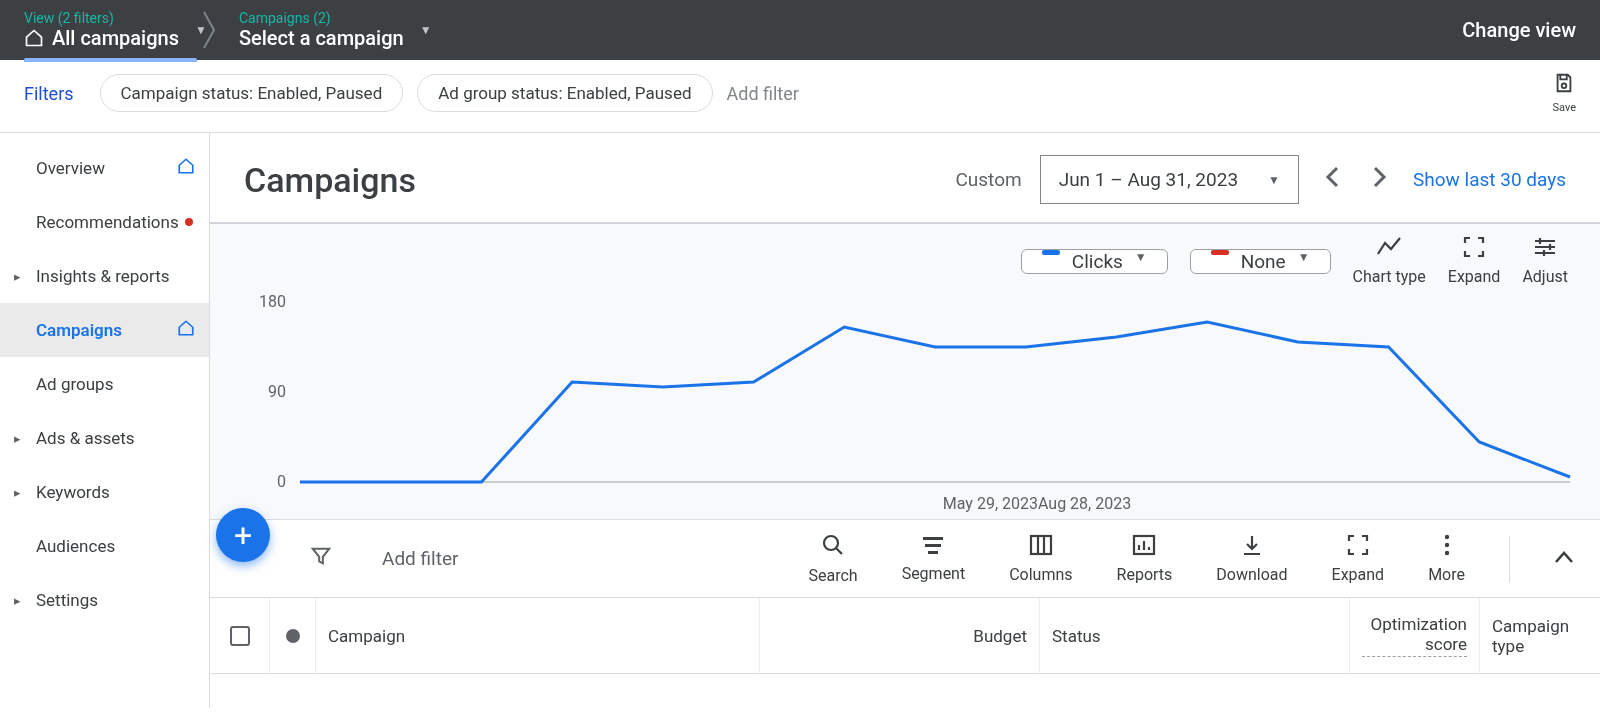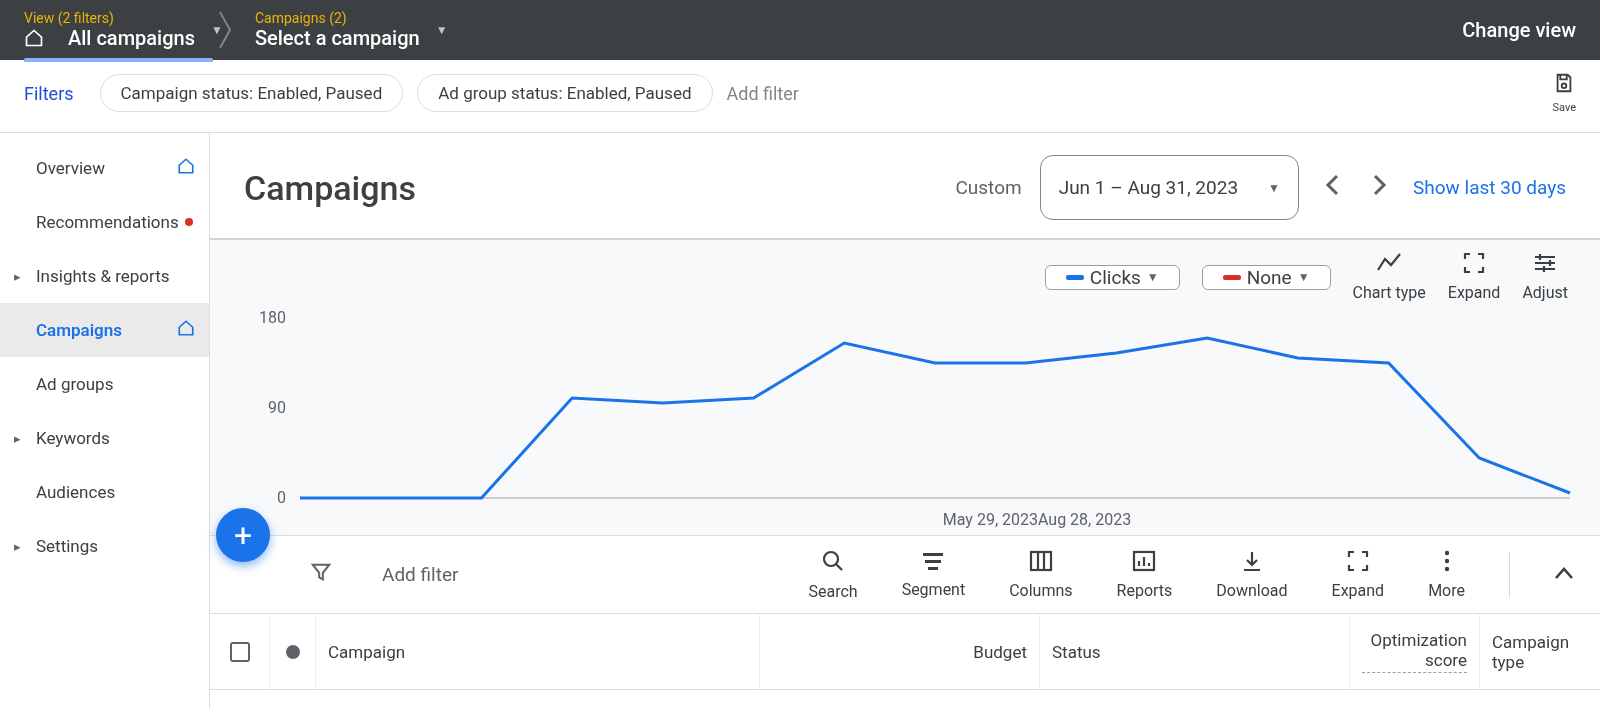--- a/index.html
+++ b/index.html
@@ -24,22 +24,22 @@
   }
   .crumb {
     display: flex;
     flex-direction: column;
     justify-content: center;
     padding: 0 18px;
     height: 100%;
     position: relative;
     cursor: pointer;
   }
-  .crumb .sub { font-size: 14px; color: #eab308; line-height: 1.2; }
-  .crumb .main { font-size: 20px; font-weight: 500; line-height: 1.2; display: flex; align-items: center; gap: 24px; }
+  .crumb .sub { font-size: 14px; color: #14b8a6; line-height: 1.2; }
+  .crumb .main { font-size: 20px; font-weight: 500; line-height: 1.2; display: flex; align-items: center; gap: 8px; }
   .crumb .caret { position: absolute; right: -10px; top: 50%; transform: translateY(-50%); font-size: 12px; color: #c0c4c8; }
   .crumb-sep {
     width: 24px; height: 100%;
     display: flex; align-items: center; justify-content: center;
     color: #7e848a; font-size: 24px;
   }
   .crumb-active::after {
     content: "";
     position: absolute;
     left: 0; right: 0; bottom: -2px;
@@ -115,22 +115,22 @@
     display: flex;
     align-items: center;
     padding: 22px 34px 18px 34px;
     gap: 18px;
   }
   .pagehead h1 { font-size: 34px; font-weight: 500; color: #3c4043; }
   .spacer { flex: 1; }
   .custom-label { font-size: 19px; color: #5f6368; }
   .datepick {
     border: 1px solid #80868b;
-    border-radius: 13px;
-    padding: 20px 18px;
+    border-radius: 0;
+    padding: 12px 18px;
     font-size: 19px;
     color: #3c4043;
     display: flex;
     align-items: center;
     gap: 30px;
     cursor: pointer;
   }
   .navarrow { font-size: 22px; color: #5f6368; cursor: pointer; padding: 0 8px; }
   .link-blue { color: #1a73e8; font-size: 19px; cursor: pointer; }
 
@@ -144,22 +144,21 @@
     justify-content: flex-end;
   }
   .metric-btn {
     border: 1px solid #9aa0a6;
     border-radius: 6px;
     background: #fff;
     padding: 0 20px;
     font-size: 19px;
     color: #3c4043;
     display: flex;
-    align-items: center;
-    gap: 6px;
+    gap: 12px;
     cursor: pointer;
   }
   .metric-btn .swatch { width: 18px; height: 5px; border-radius: 2px; }
   .swatch.blue { background: #1a73e8; }
   .swatch.red  { background: #d93025; }
   .iconcol { text-align: center; color: #3c4043; cursor: pointer; }
   .iconcol .ic { font-size: 22px; display: block; }
   .iconcol .lbl { font-size: 16px; display: block; margin-top: 4px; }
 
   
@@ -296,20 +295,23 @@
       <div class="sb-item active">
         <span>Campaigns</span>
         <span class="end-icon"><svg width="18" height="18" viewBox="0 0 24 24" fill="none" stroke="currentColor" stroke-width="2.2">
             <path d="M3 11 L12 3 L21 11 V21 H3 Z"></path>
           </svg></span>
       </div>
       <div class="sb-item">
         <span>Ad groups</span>
       </div>
       <div class="sb-item expandable">
+        <span>Ads &amp; assets</span>
+      </div>
+      <div class="sb-item expandable">
         <span>Keywords</span>
       </div>
       <div class="sb-item">
         <span>Audiences</span>
       </div>
       <div class="sb-item expandable">
         <span>Settings</span>
       </div>
     </div>
 

